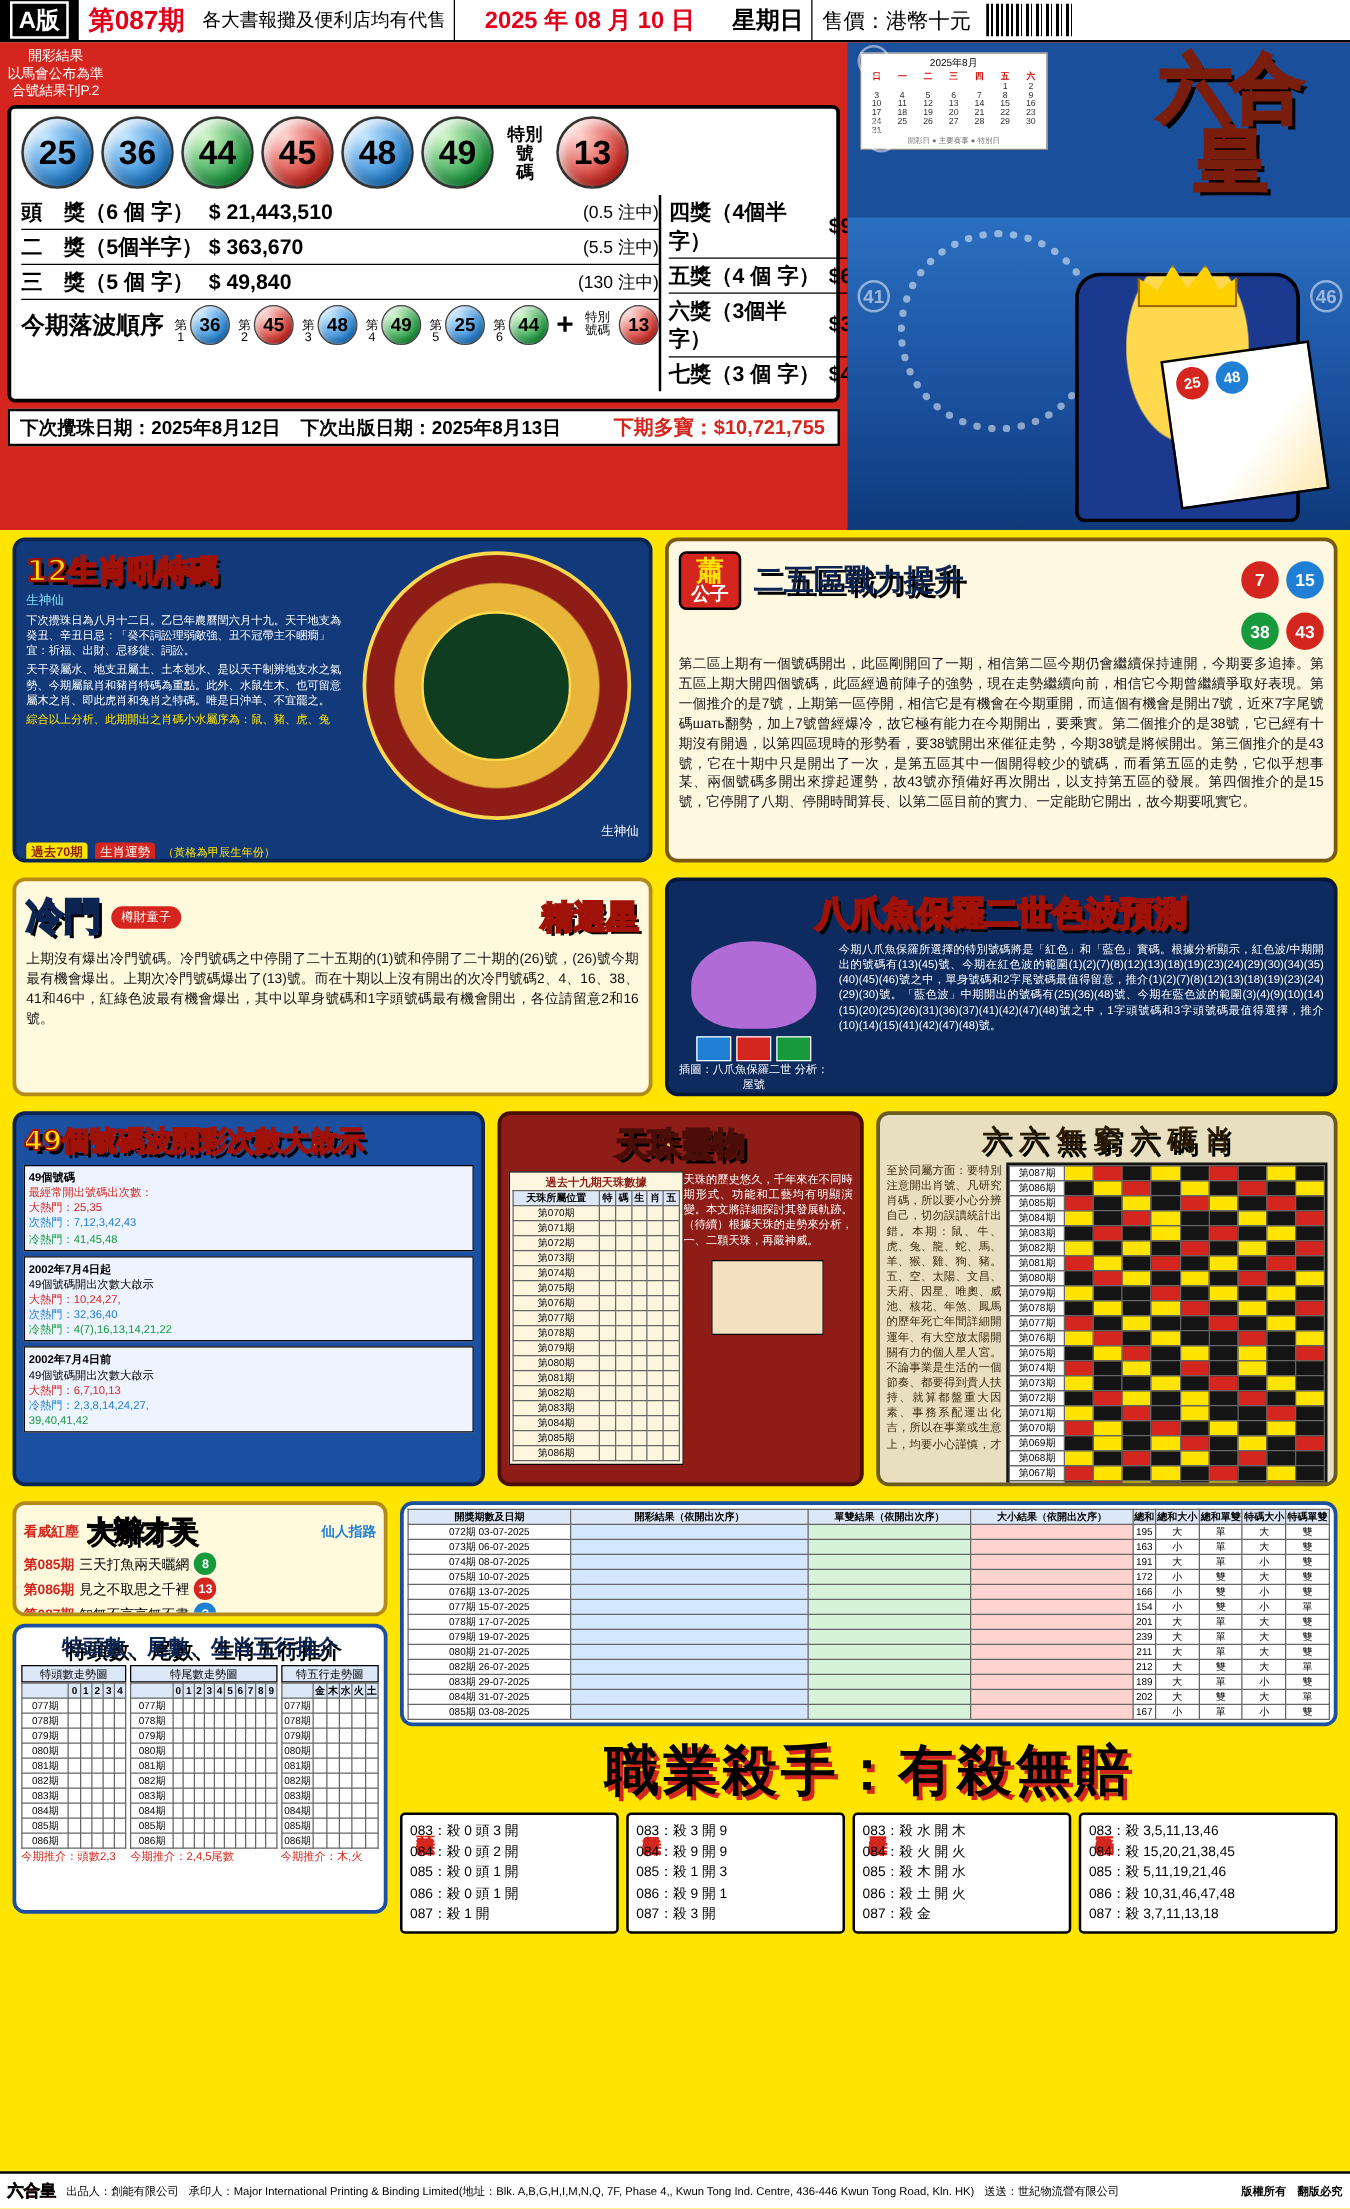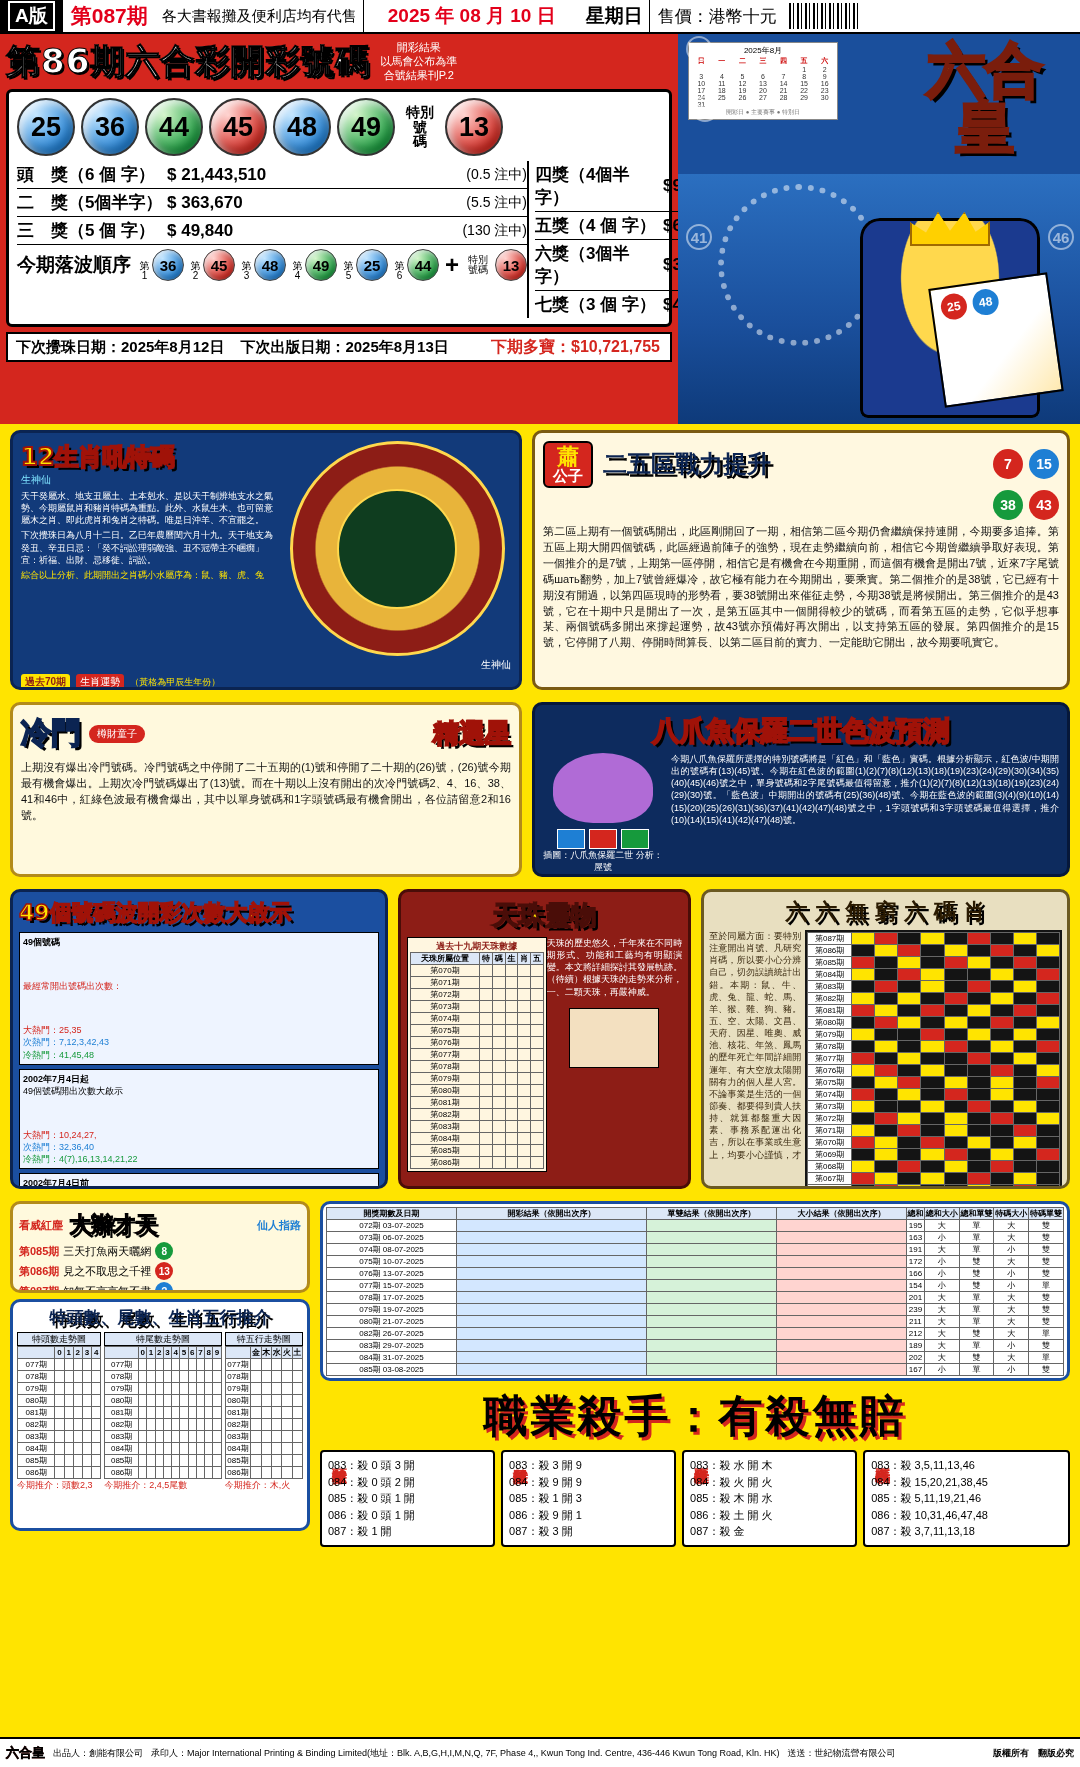--- a/index.html
+++ b/index.html
@@ -152,21 +152,21 @@
   .ribbon-title {
     font-family:"DejaVu Sans",sans-serif; font-weight:bold; font-size: 30px; color:#ffe400;
     -webkit-text-stroke: 2px #a01208; text-shadow: 3px 3px 0 #000;
   }
   .ribbon-title.blue { color:#fff; -webkit-text-stroke:2px #0b2452; }
 
   
   table.grid { border-collapse: collapse; width:100%; }
   table.grid td, table.grid th { border: 1px solid #666; font-size: 8px; text-align:center; padding: 0; height: 12px; color:#000;}
   table.grid th { background:#dce7f7; font-weight:bold; }
-  .cred { color:#d4261e;margin-top:32px; } .cblue { color:#1e7fd4; } .cgreen{ color:#169a3c;}
+  .cred { color:#d4261e; } .cblue { color:#1e7fd4; } .cgreen{ color:#169a3c;}
   .bgred{background:#ffd4d0;} .bgblue{background:#d3e7ff;} .bggreen{background:#d6f2d9;}
 
   .footer {
     position:absolute; bottom:0; left:0; width:1080px; height: 30px; background:#fff;
     display:flex; align-items:center; font-size: 9px; border-top:2px solid #000; padding: 0 6px; gap: 8px;
   }
   .footer .logo { font-weight:bold; font-size:13px; color:#d4261e; -webkit-text-stroke:.5px #000;}
   .killer-band { background:#ffe400; }
   .killer-title { font-family:"DejaVu Sans",sans-serif; font-weight:bold; font-size: 44px; color:#000;
      text-shadow: 3px 3px 0 #d4261e; text-align:center; letter-spacing:3px;}
@@ -188,21 +188,20 @@
     <div class="tb-week">星期日</div>
     <div class="tb-price">售價：港幣十元</div>
     <div class="tb-barcode">
         <div class="barcode"></div>
       </div>
   </div>
 
   <div class="header-wrap">
     <div class="hdr-left">
       <div class="title-row">
-        <div class="main-title">第86期六合彩開彩號碼</div>
         <div class="title-note">
           <div>開彩結果</div>
           <div>以馬會公布為準</div>
           <div>合號結果刊P.2</div>
         </div>
       </div>
 
       <div class="balls-panel">
         <div class="balls-row">
           <div class="ball blue">25</div>
@@ -392,22 +391,22 @@
       <div class="corner-num" style="right:6px;top:190px;">46</div>
     </div>
   </div>
 
   <div class="section row2">
     <div class="panel blue" style="width:512px;height:260px;padding:8px;">
       <div style="display:flex;gap:6px;">
         <div style="width:260px;">
           <div class="ribbon-title" style="font-size:24px">12生肖吼特碼</div>
           <div style="font-size:10px;color:#7fe3ff">生神仙</div>
+          <div class="tiny" style="margin-top:3px">下次攪珠日為八月十二日。乙巳年農曆閏六月十九。天干地支為癸丑、辛丑日忌：「癸不詞訟理弱敵強、丑不冠帶主不睏癇」宜：祈福、出財、忌移徙、詞訟。</div>
           <div class="tiny" style="margin-top:3px">天干癸屬水、地支丑屬土、土本剋水、是以天干制辨地支水之氣勢、今期屬鼠肖和豬肖特碼為重點。此外、水鼠生木、也可留意屬木之肖、即此虎肖和兔肖之特碼。唯是日沖羊、不宜罷之。</div>
-          <div class="tiny" style="margin-top:3px">下次攪珠日為八月十二日。乙巳年農曆閏六月十九。天干地支為癸丑、辛丑日忌：「癸不詞訟理弱敵強、丑不冠帶主不睏癇」宜：祈福、出財、忌移徙、詞訟。</div>
           <div class="tiny" style="margin-top:3px;color:#ffe400">綜合以上分析、此期開出之肖碼小水屬序為：鼠、豬、虎、兔</div>
         </div>
         <div style="width:230px;">
           <div class="zodiac-wheel">
               <div class="inner"></div>
             </div>
           <div style="text-align:right;font-size:10px;color:#fff;margin-top:2px">生神仙</div>
         </div>
       </div>
       <div style="display:flex;align-items:center;gap:6px;margin-top:2px;">

